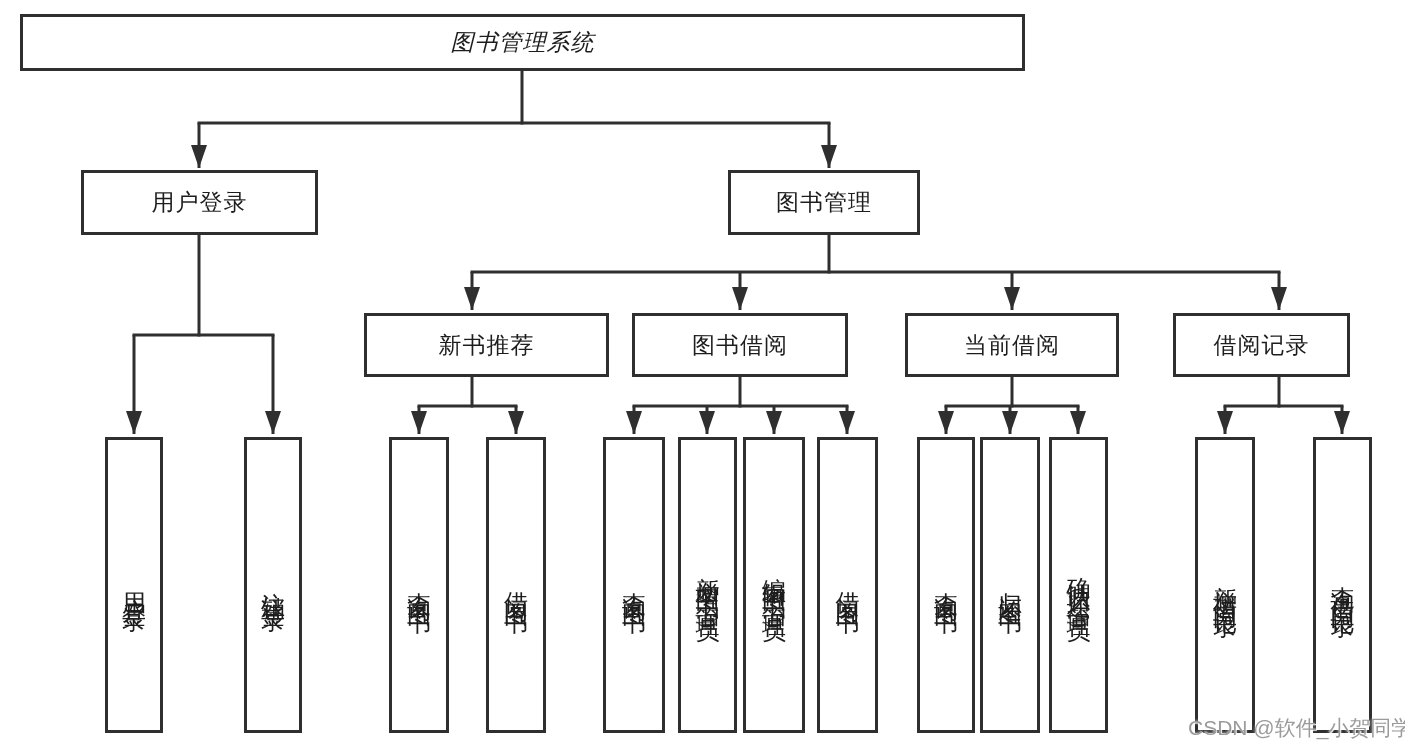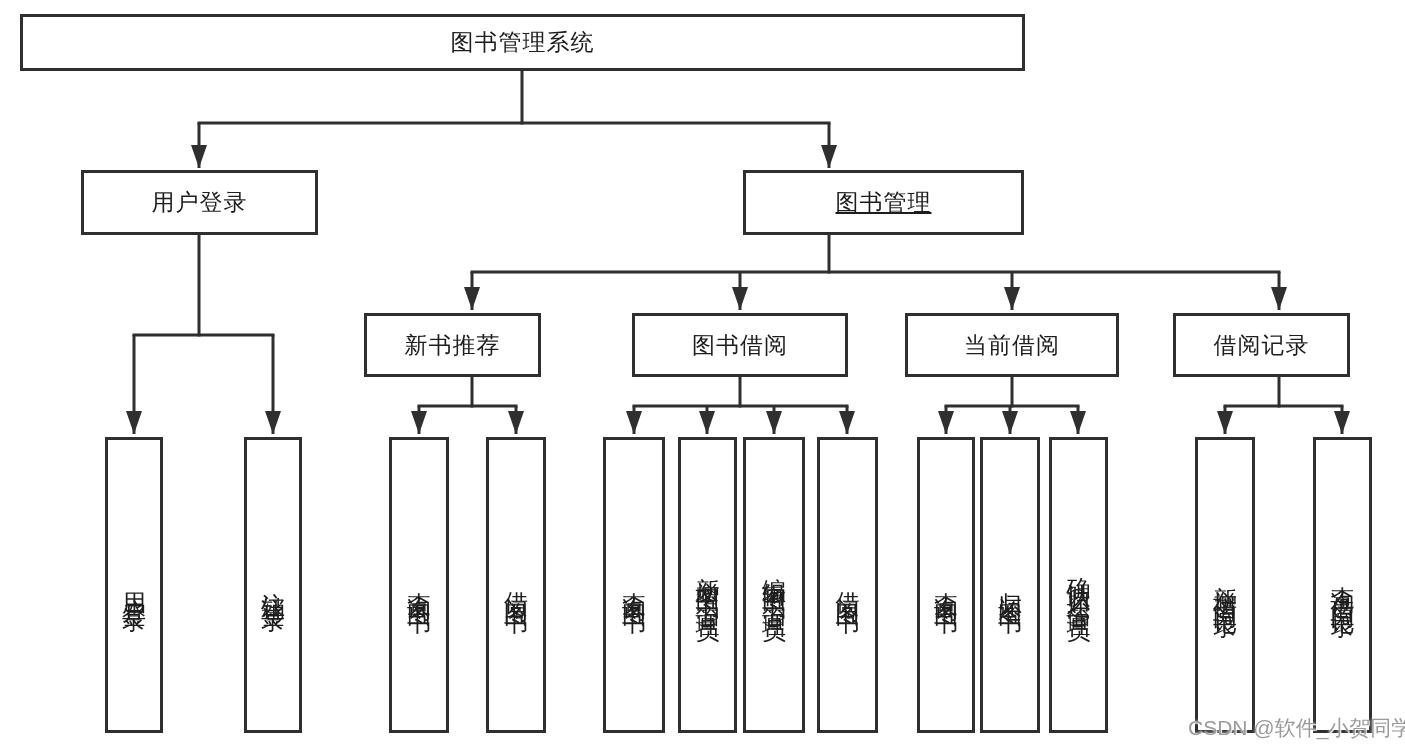--- a/index.html
+++ b/index.html
@@ -25,21 +25,21 @@
     position:absolute;box-sizing:border-box;
     background:var(--box-fill);
     border:3px solid var(--box-border);
     display:flex;align-items:center;justify-content:center;
     color:var(--text);
     font-size:23px;
     letter-spacing:1px;
     text-align:center;
     z-index:2;
   }
-  .node.lvl-root{left:20px;top:14px;width:1005px;height:57px;}
+  .node.lvl-root{left:20px;top:14px;width:1005px;height:57px;font-style:italic;}
   .node.lvl2{top:170px;height:65px;}
   .node.lvl3{top:313px;height:64px;}
   .node.v{
     top:437px;height:296px;
     writing-mode:vertical-rl;
     font-size:24px;
     letter-spacing:6px;
     line-height:1;
   }
   .watermark{
@@ -100,23 +100,23 @@
 
     <path class="wire" d="M1279,377 V407.5"></path>
     <path class="wire" d="M1223.5,406 H1343.5"></path>
     <path class="wire" d="M1225,406 V434" marker-end="url(#ah)"></path>
     <path class="wire" d="M1342,406 V434" marker-end="url(#ah)"></path>
   </svg>
 
   <div class="node lvl-root">图书管理系统</div>
 
   <div class="node lvl2" style="left:81px;width:237px;">用户登录</div>
-  <div class="node lvl2" style="left:743px;width:281px;text-decoration:underline;">图书管理</div>
+  <div class="node lvl2" style="left:728px;width:192px;">图书管理</div>
 
-  <div class="node lvl3" style="left:364px;width:177px;">新书推荐</div>
+  <div class="node lvl3" style="left:364px;width:245px;">新书推荐</div>
   <div class="node lvl3" style="left:632px;width:216px;text-align:center;">图书借阅</div>
   <div class="node lvl3" style="left:905px;width:214px;font-family:Liberation Serif, serif;">当前借阅</div>
   <div class="node lvl3" style="left:1173px;width:177px;">借阅记录</div>
 
   <div class="node v" style="left:105px;width:58px;">用户登录</div>
   <div class="node v" style="left:244px;width:58px;">注销登录</div>
 
   <div class="node v" style="left:389px;width:60px;">查询图书</div>
   <div class="node v" style="left:486px;width:60px;">借阅图书</div>
 

